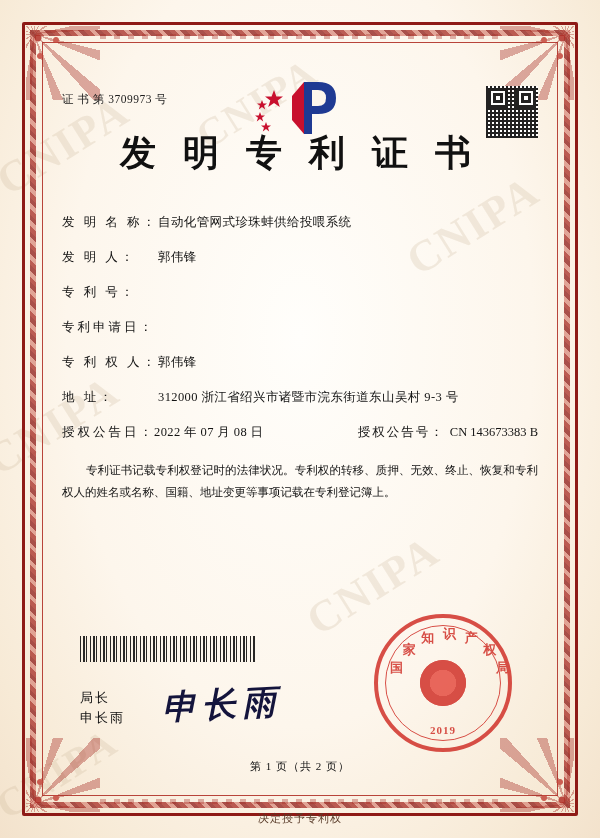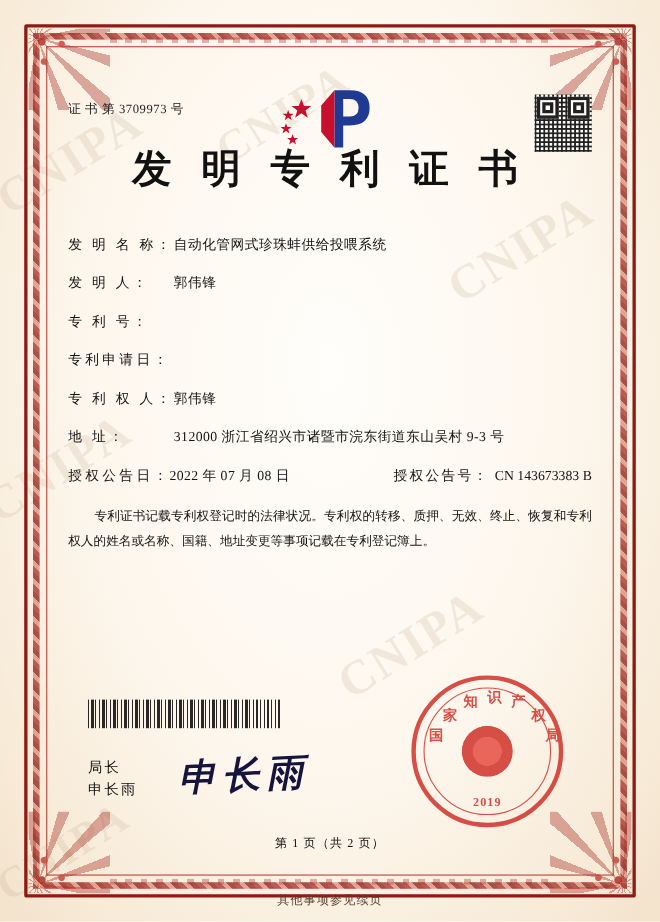--- a/index.html
+++ b/index.html
@@ -386,15 +386,15 @@
         <span style="transform:rotate(44deg) translate(0,-58px) rotate(-44deg)">权</span>
         <span style="transform:rotate(66deg) translate(0,-58px) rotate(-66deg)">局</span>
       </div>
       <div class="seal-bottom">2019</div>
     </div>
 
     <div class="page-num">第 1 页（共 2 页）</div>
 
   </div>
 
-  <div class="footer-note">其他事项参见续页</div>
+  <div class="footer-note">决定授予专利权</div>
 
 </div>
 
 </body></html>

